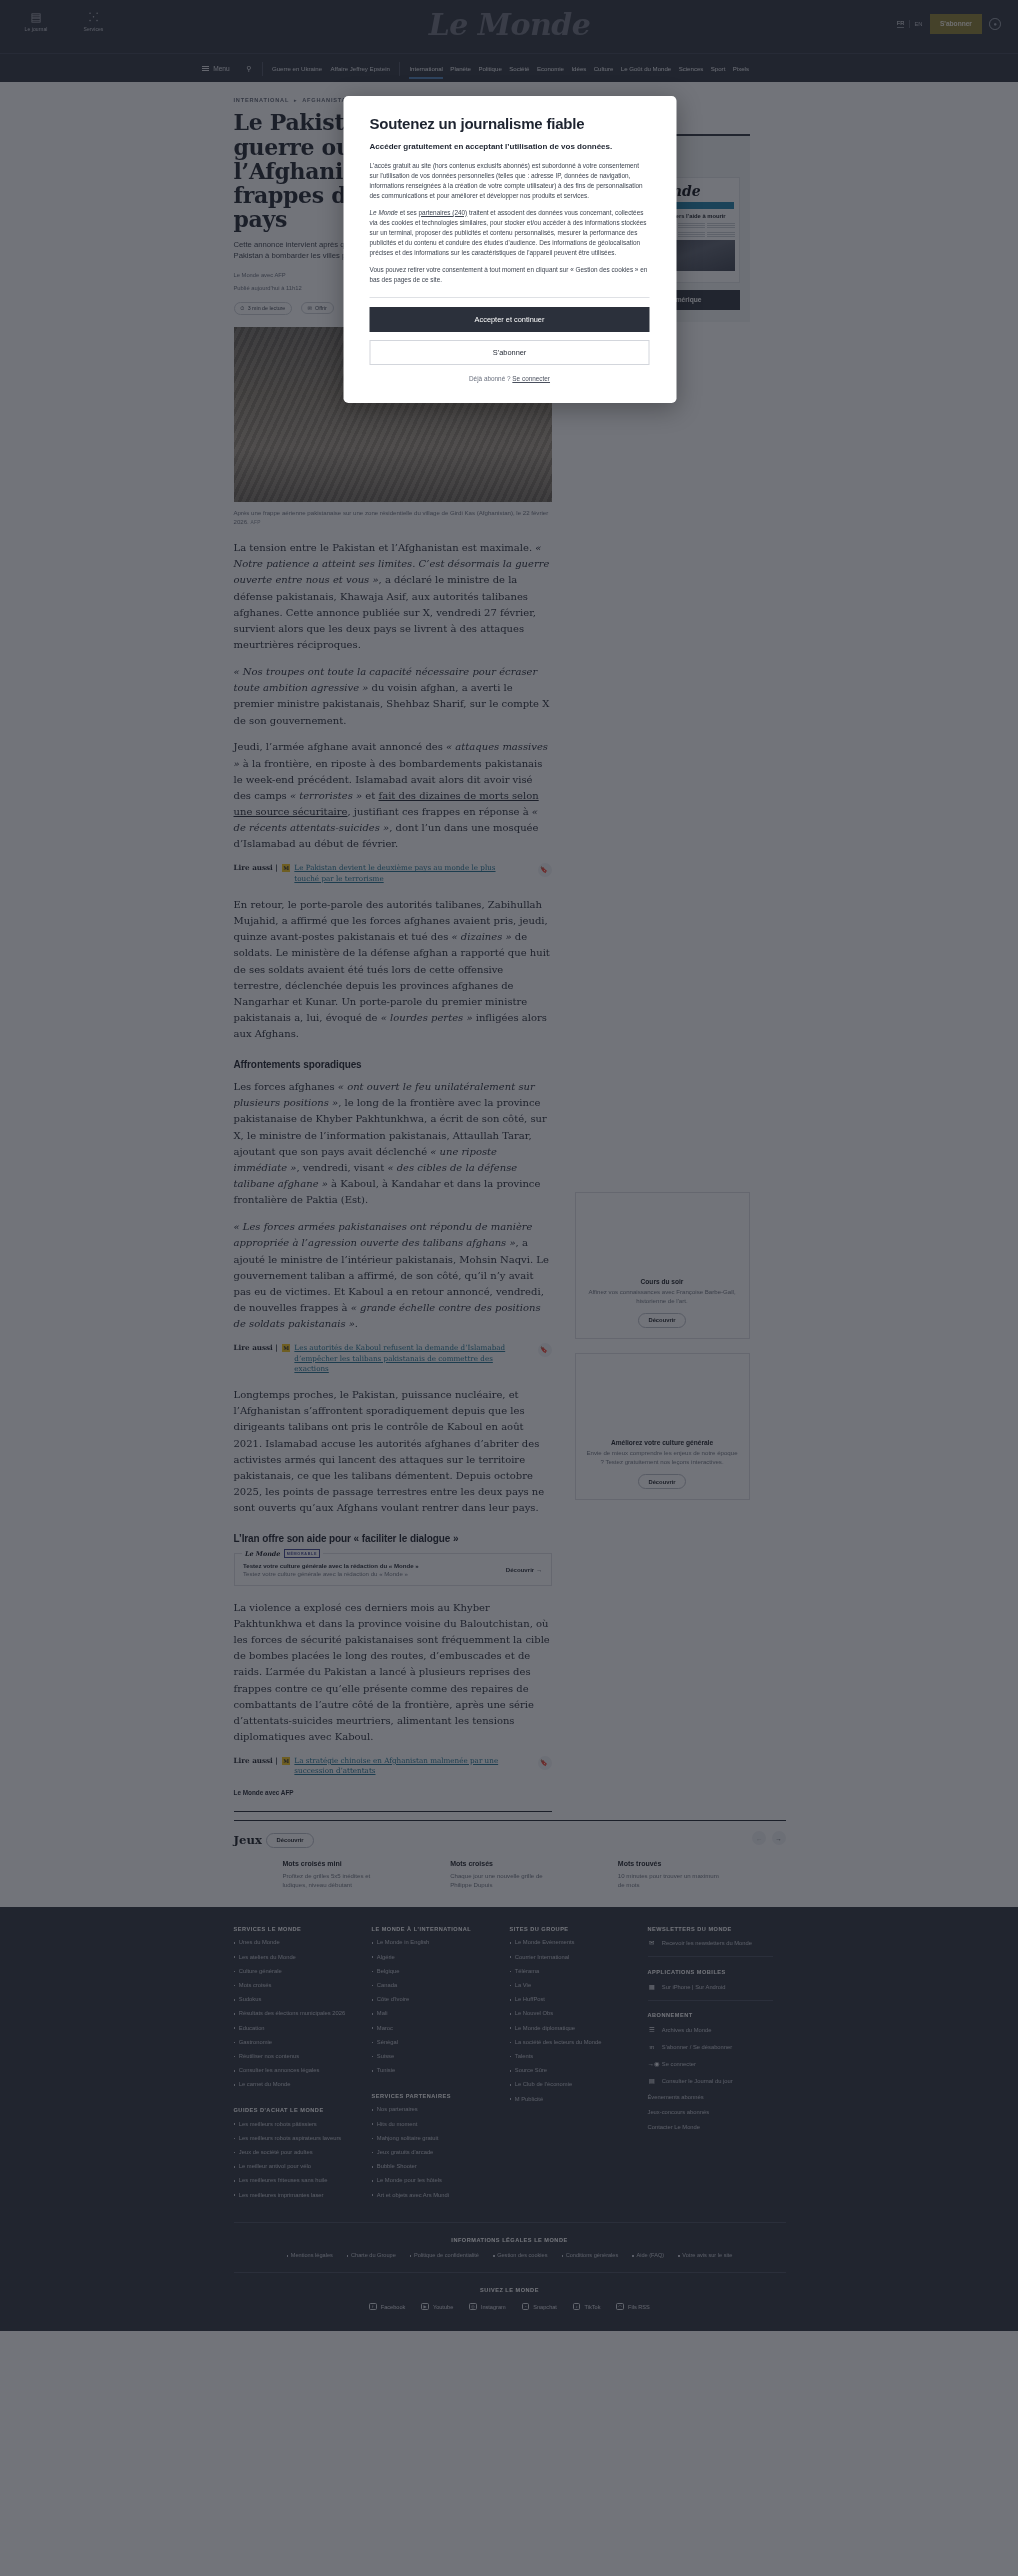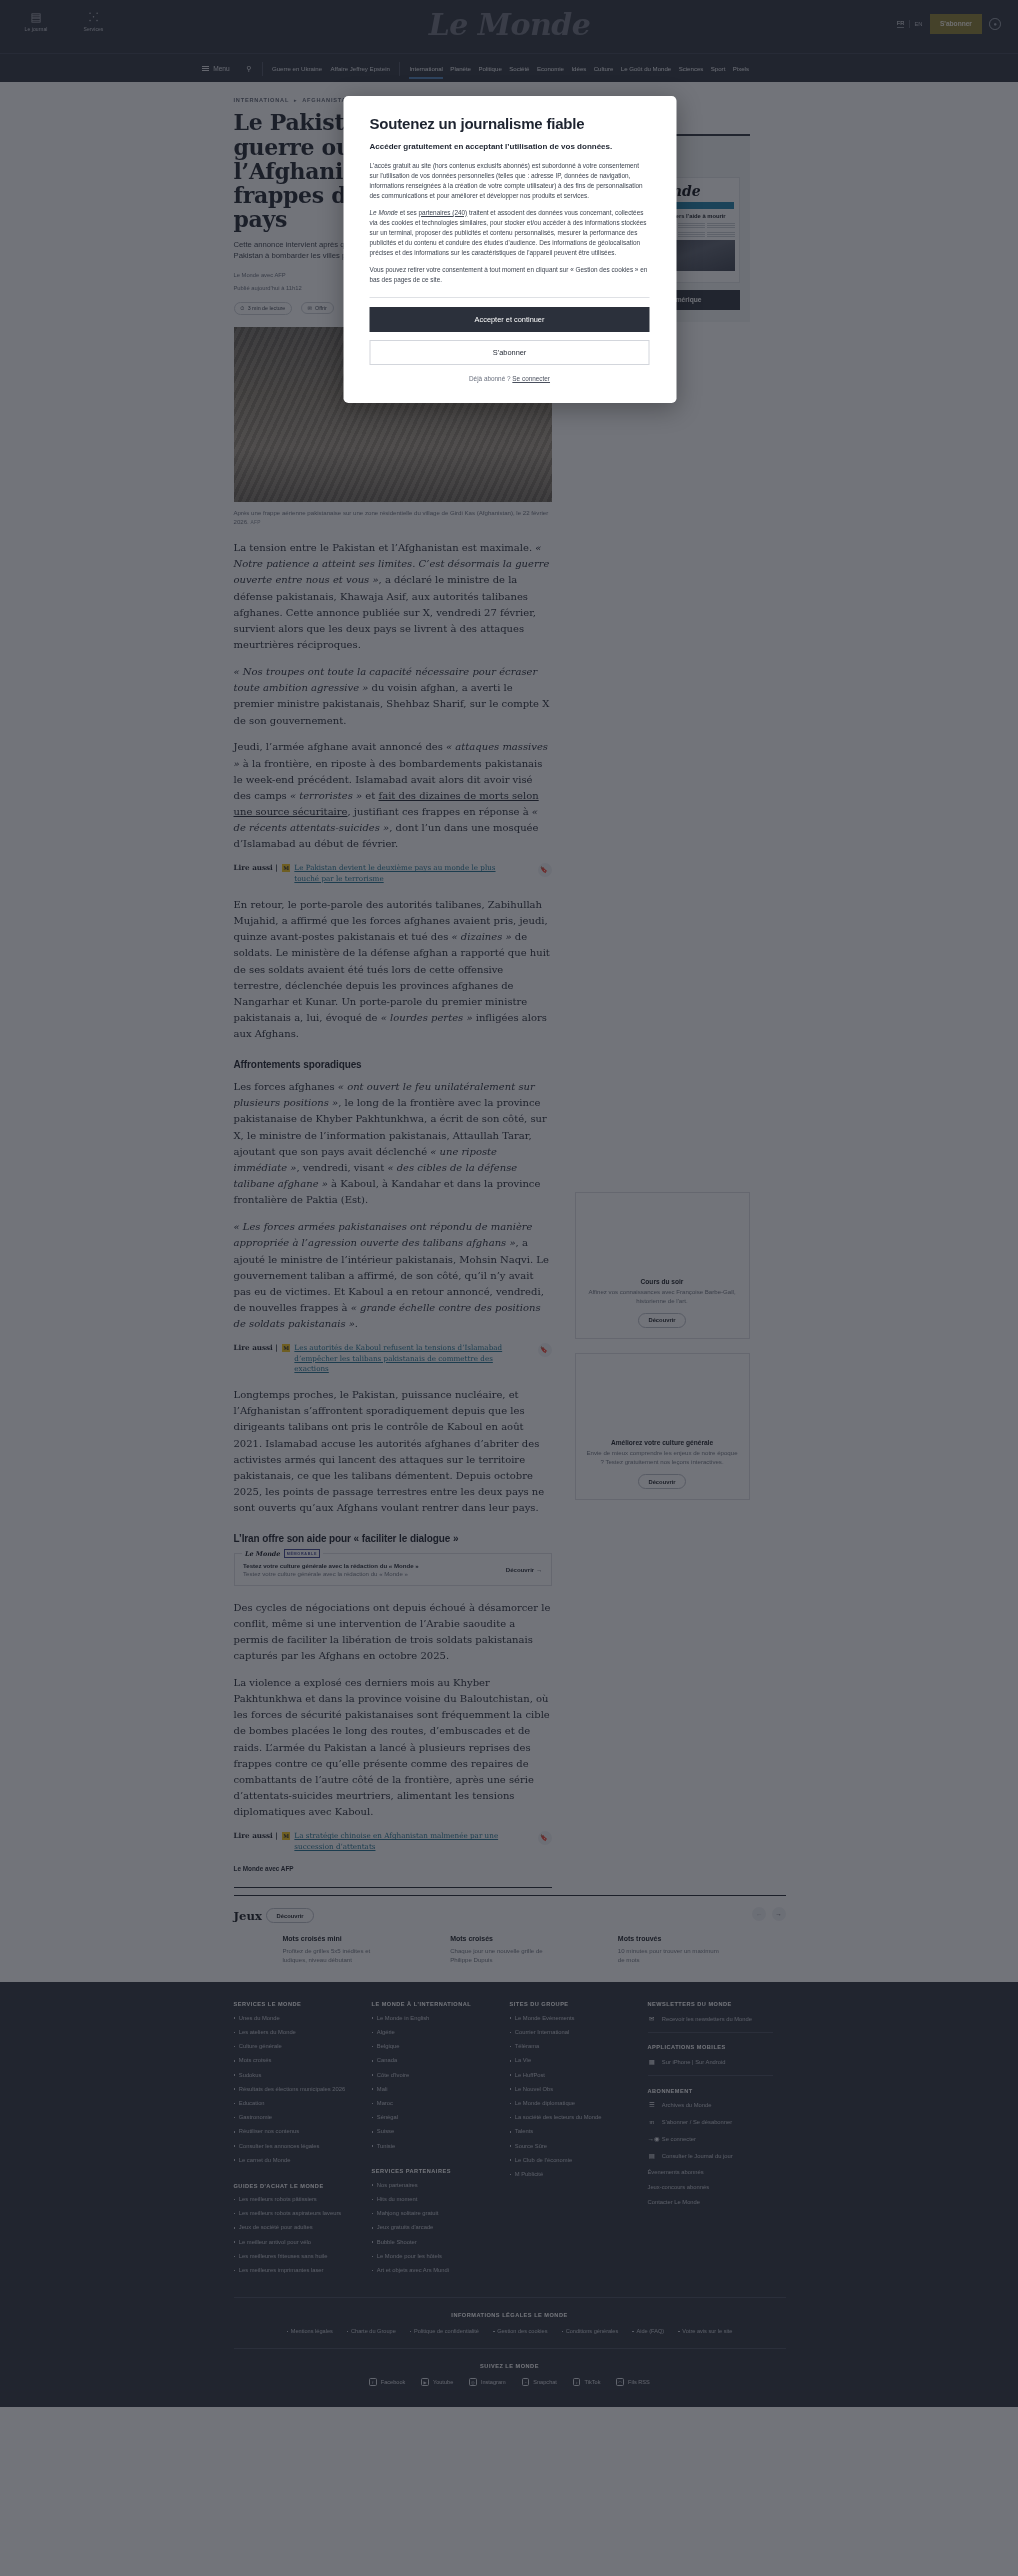--- a/index.html
+++ b/index.html
@@ -273,37 +273,36 @@
             <a href="#">Le Pakistan devient le deuxième pays au monde le plus touché par le terrorisme</a>
             <span class="bookmark">🔖</span>
           </div>
           <p class="body">En retour, le porte-parole des autorités talibanes, Zabihullah Mujahid, a affirmé que les forces afghanes avaient pris, jeudi, quinze avant-postes pakistanais et tué des <i>« dizaines »</i> de soldats. Le ministère de la défense afghan a rapporté que huit de ses soldats avaient été tués lors de cette offensive terrestre, déclenchée depuis les provinces afghanes de Nangarhar et Kunar. Un porte-parole du premier ministre pakistanais a, lui, évoqué de <i>« lourdes pertes »</i> infligées alors aux Afghans.</p>
           <h2 class="sub">Affrontements sporadiques</h2>
           <p class="body">Les forces afghanes <i>« ont ouvert le feu unilatéralement sur plusieurs positions »</i>, le long de la frontière avec la province pakistanaise de Khyber Pakhtunkhwa, a écrit de son côté, sur X, le ministre de l’information pakistanais, Attaullah Tarar, ajoutant que son pays avait déclenché <i>« une riposte immédiate »</i>, vendredi, visant <i>« des cibles de la défense talibane afghane »</i> à Kaboul, à Kandahar et dans la province frontalière de Paktia (Est).</p>
           <p class="body"><i>« Les forces armées pakistanaises ont répondu de manière appropriée à l’agression ouverte des talibans afghans »</i>, a ajouté le ministre de l’intérieur pakistanais, Mohsin Naqvi. Le gouvernement taliban a affirmé, de son côté, qu’il n’y avait pas eu de victimes. Et Kaboul a en retour annoncé, vendredi, de nouvelles frappes à <i>« grande échelle contre des positions de soldats pakistanais »</i>.</p>
           <div class="readalso">
             <span class="lbl">Lire aussi |</span>
             <span class="ra-badge">M</span>
-            <a href="#">Les autorités de Kaboul refusent la tensions d’Islamabad d’empêcher les talibans pakistanais de commettre des exactions</a>
+            <a href="#">Les autorités de Kaboul refusent la demande d’Islamabad d’empêcher les talibans pakistanais de commettre des exactions</a>
             <span class="bookmark">🔖</span>
           </div>
           <p class="body">Longtemps proches, le Pakistan, puissance nucléaire, et l’Afghanistan s’affrontent sporadiquement depuis que les dirigeants talibans ont pris le contrôle de Kaboul en août 2021. Islamabad accuse les autorités afghanes d’abriter des activistes armés qui lancent des attaques sur le territoire pakistanais, ce que les talibans démentent. Depuis octobre 2025, les points de passage terrestres entre les deux pays ne sont ouverts qu’aux Afghans voulant rentrer dans leur pays.</p>
           <h2 class="sub">L’Iran offre son aide pour « faciliter le dialogue »</h2>
           <div class="promo-memo">
             <div class="tag">
               <span class="lm">Le Monde</span>
               <span class="mm">MÉMORABLE</span>
             </div>
             <div class="txt">
               <b>Testez votre culture générale avec la rédaction du « Monde »</b>
               <span>Testez votre culture générale avec la rédaction du « Monde »</span>
             </div>
             <div class="cta">Découvrir →</div>
           </div>
-          <p class="body">Des cycles de négociations ont depuis échoué à désamorcer le conflit, même si une intervention de l’Arabie saoudite a permis de faciliter la libération de trois soldats pakistanais capturés par les Afghans en octobre 2025.</p>
           <p class="body">La violence a explosé ces derniers mois au Khyber Pakhtunkhwa et dans la province voisine du Baloutchistan, où les forces de sécurité pakistanaises sont fréquemment la cible de bombes placées le long des routes, d’embuscades et de raids. L’armée du Pakistan a lancé à plusieurs reprises des frappes contre ce qu’elle présente comme des repaires de combattants de l’autre côté de la frontière, après une série d’attentats-suicides meurtriers, alimentant les tensions diplomatiques avec Kaboul.</p>
           <div class="readalso">
             <span class="lbl">Lire aussi |</span>
             <span class="ra-badge">M</span>
             <a href="#">La stratégie chinoise en Afghanistan malmenée par une succession d’attentats</a>
             <span class="bookmark">🔖</span>
           </div>
         </div>
 
       <div class="signature">Le Monde avec AFP</div>

